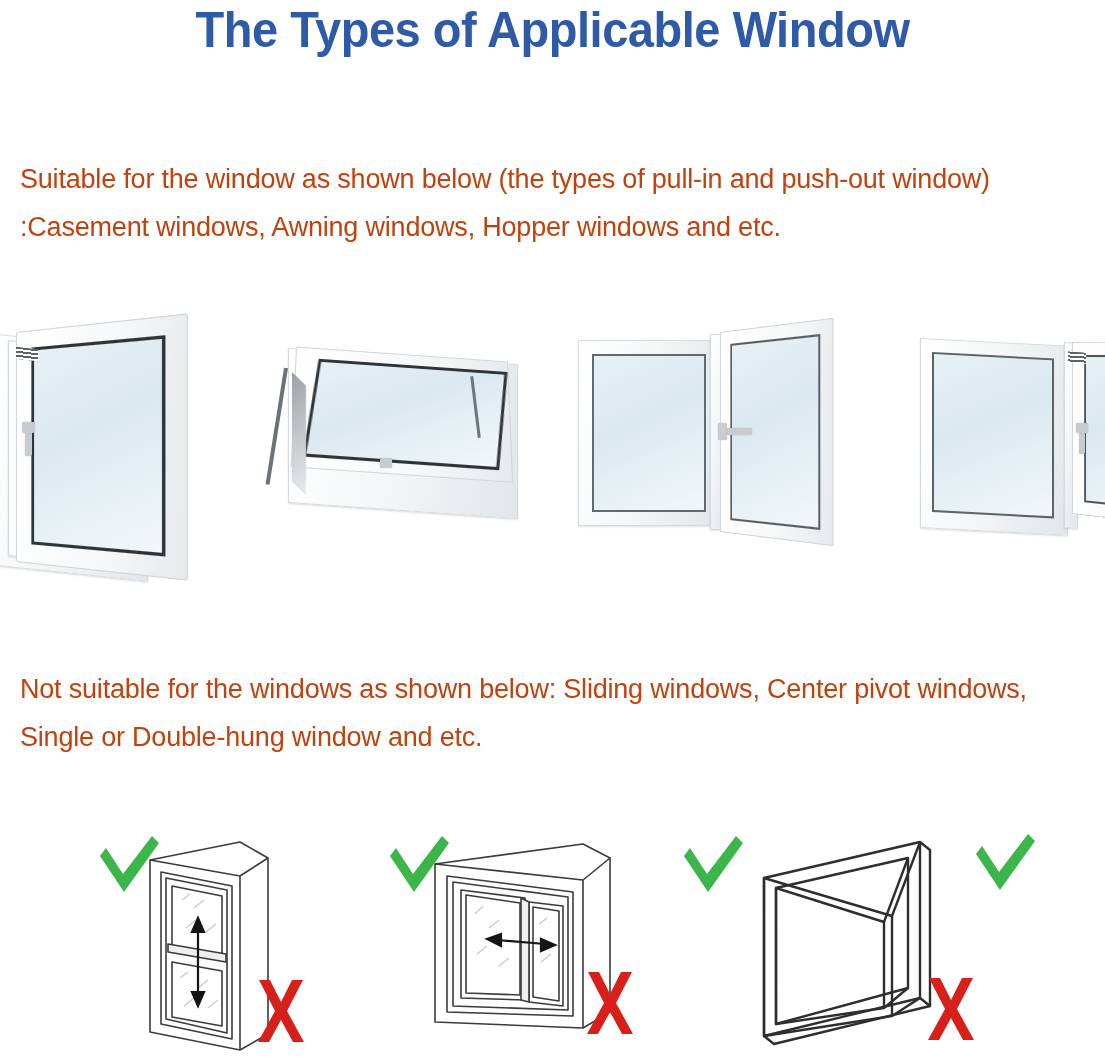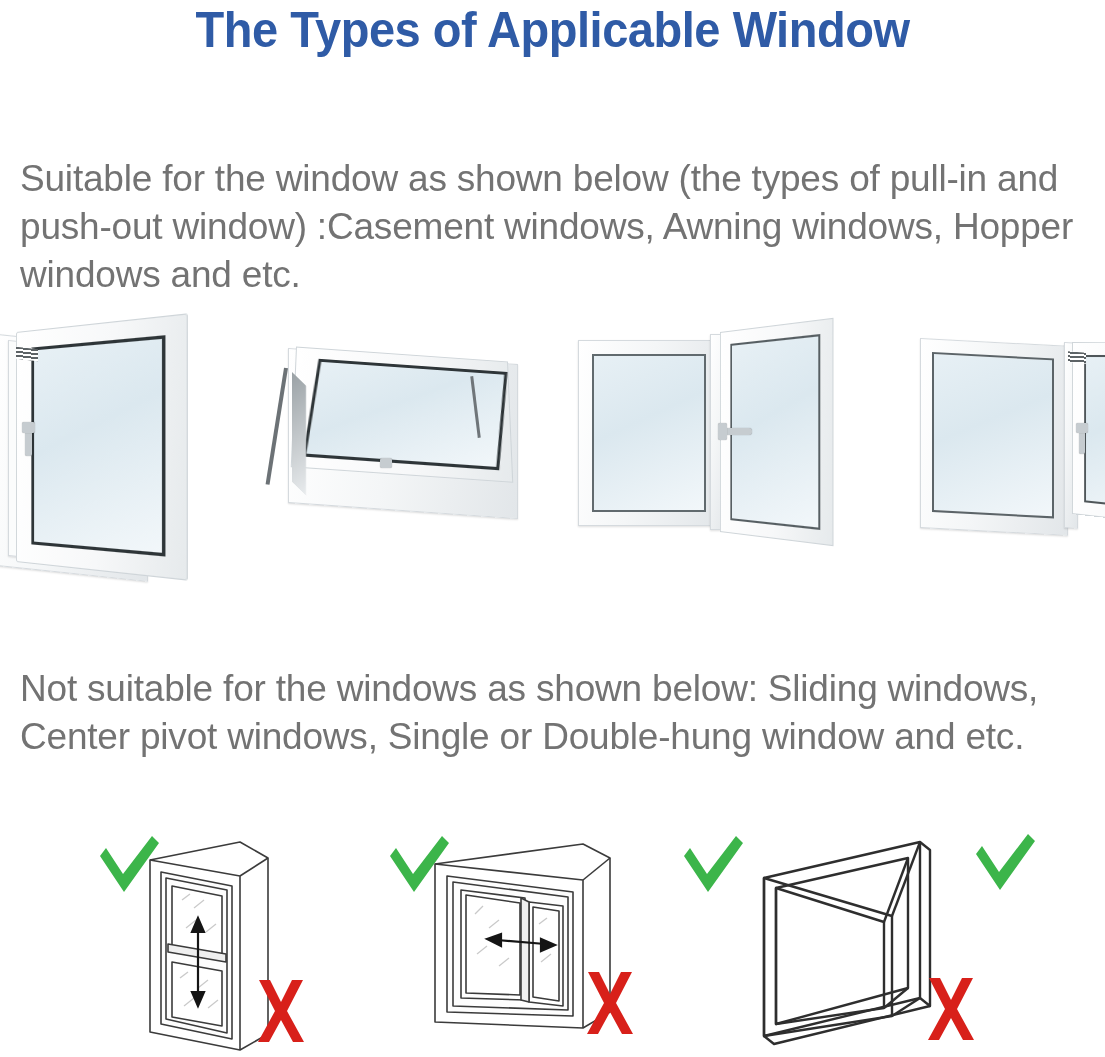--- a/index.html
+++ b/index.html
@@ -33,23 +33,23 @@
     letter-spacing: -0.5px;
     color: #2f5ba6;
     transform: scaleX(0.94);
     transform-origin: 50% 50%;
     white-space: nowrap;
   }
 
   
   .para {
     position: absolute;
-    font-size: 37px;
+    font-size: 27px;
     line-height: 48px;
-    color: #737373;
+    color: #c2410c;
     letter-spacing: -0.2px;
   }
   .para-suitable { left: 20px; top: 155px; width: 1075px; }
   .para-notsuitable { left: 20px; top: 665px; width: 1075px; }
 
   
   .row {
     position: absolute;
     left: 0;
     width: 1105px;

